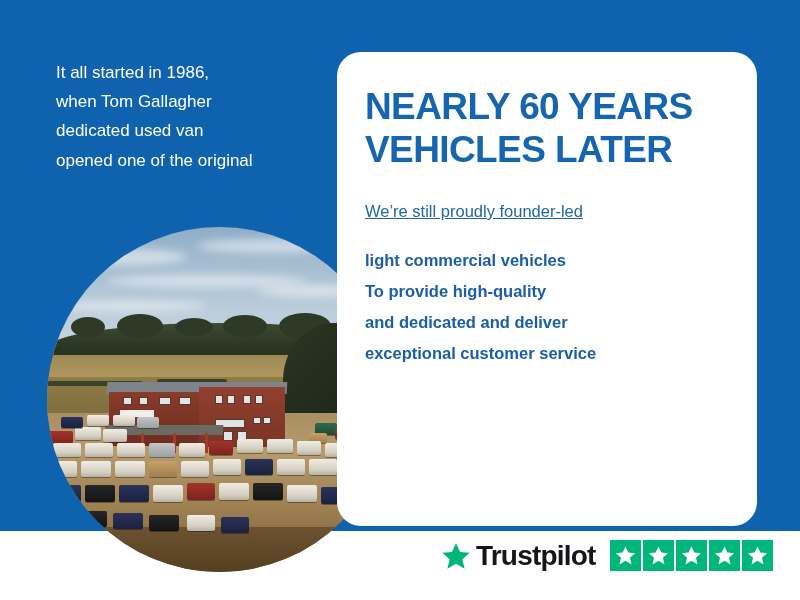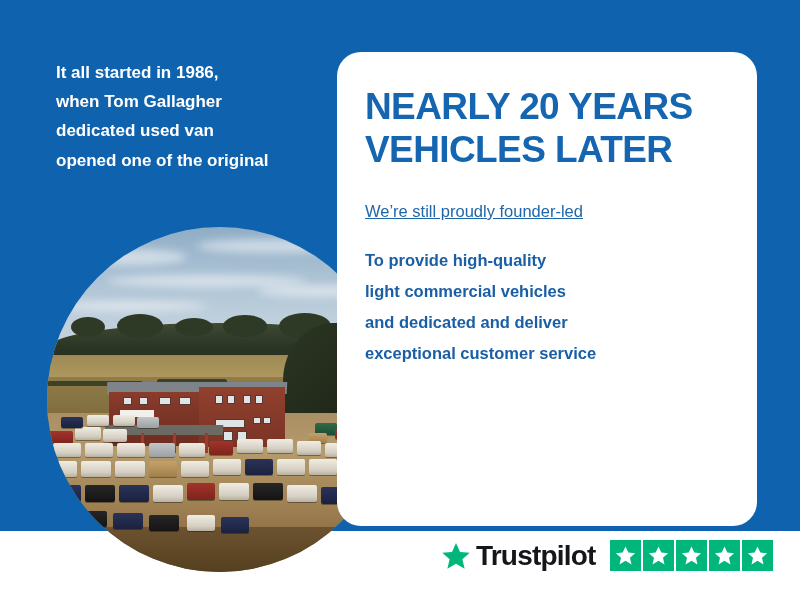--- a/index.html
+++ b/index.html
@@ -75,21 +75,21 @@
 
   
   .intro {
     position:absolute;
     left:56px; top:58px;
     width:260px;
     color:#ffffff;
     font-size:17px;
     line-height:1.72;
   }
-  .intro .in-line { display:block;font-weight:bold; }
+  .intro .in-line { display:block; }
 
   
   .photo {
     position:absolute;
     left:47px; top:227px;
     width:345px; height:345px;
     border-radius:50%;
     overflow:hidden;
   }
   .ph { position:absolute; }
@@ -339,29 +339,29 @@
     <div class="van v-dark" style="left:102px; top:288px; width:30px; height:16px;"></div>
     <div class="van v-white" style="left:140px; top:288px; width:28px; height:16px;"></div>
     <div class="van v-navy" style="left:174px; top:290px; width:28px; height:16px;"></div>
   </div>
 
   <div class="card-glow"></div>
 
   <div class="card">
     <div class="card-inner">
       <div class="headline">
-        <span class="hl-line">NEARLY 20 YEARS</span>
+        <span class="hl-line">NEARLY 60 YEARS</span>
         <span class="hl-line">VEHICLES LATER</span>
       </div>
       <div class="sub-intro">
         <span class="si-line">We’re still proudly founder-led</span>
       </div>
       <div class="mission">
+        <span class="m-line">light commercial vehicles</span>
         <span class="m-line">To provide high-quality</span>
-        <span class="m-line">light commercial vehicles</span>
         <span class="m-line">and dedicated and deliver</span>
         <span class="m-line">exceptional customer service</span>
       </div>
     </div>
   </div>
 
   <div class="trustpilot">
     <div class="tp-brand">
       <span>
         <svg width="30" height="30" viewBox="0 0 24 24" aria-hidden="true">

